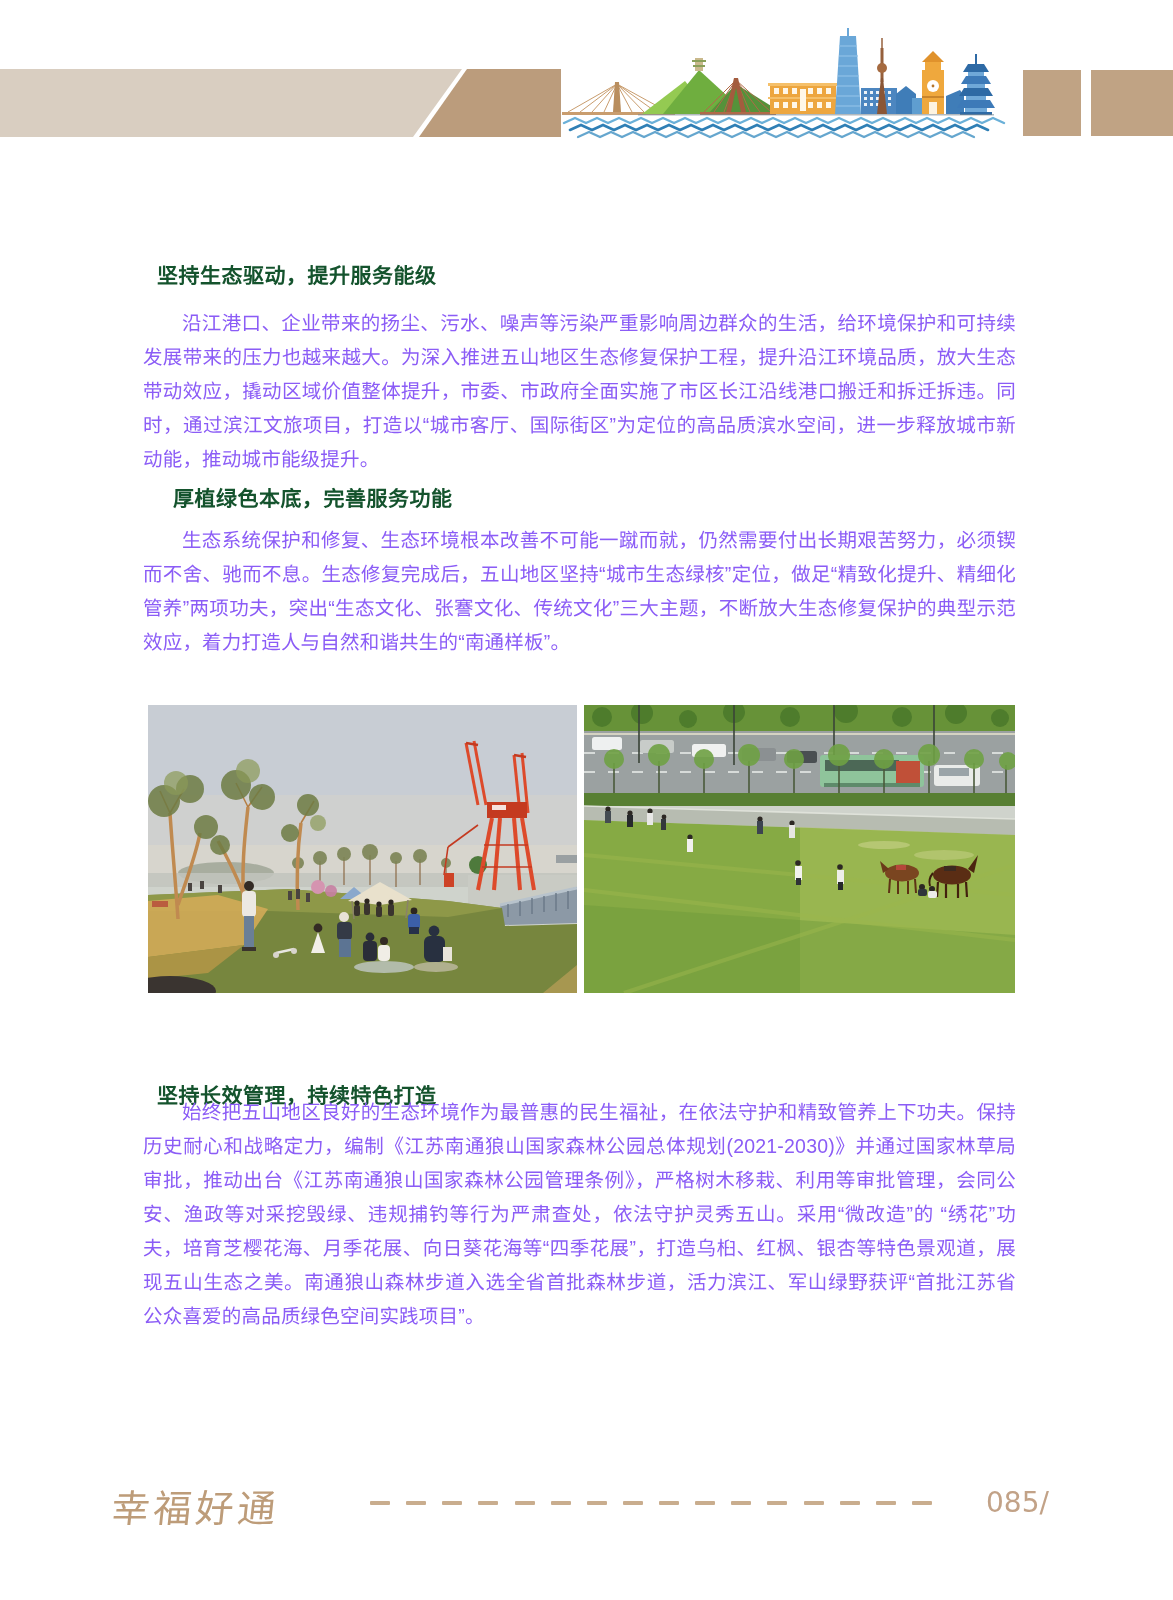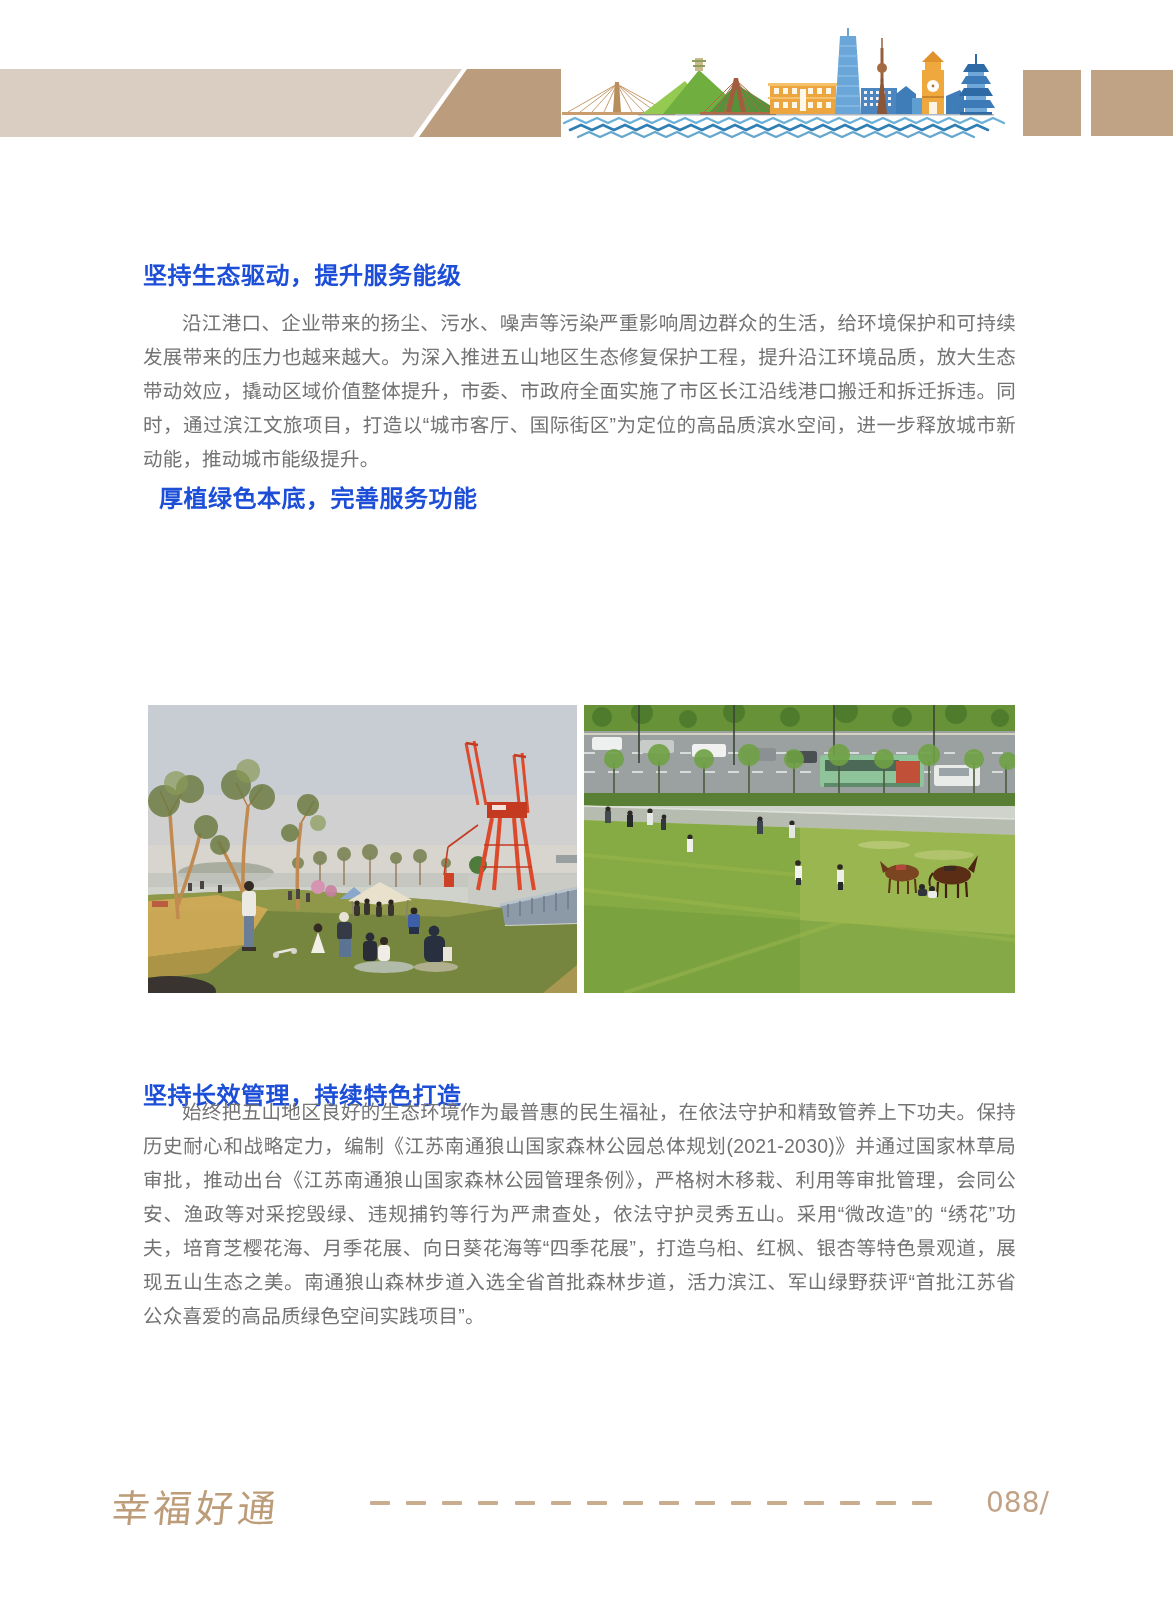--- a/index.html
+++ b/index.html
@@ -9,25 +9,25 @@
   .bar{position:absolute;top:69px;height:68px;}
   .bar-light{left:0;width:462px;background:#d9cec1;
              clip-path:polygon(0 0,100% 0,89.4% 100%,0 100%);}
   .bar-dark{left:419px;width:142px;background:#bb9c7c;
             clip-path:polygon(33.8% 0,100% 0,100% 100%,0 100%);}
   .sq{position:absolute;top:70px;height:66px;background:#c0a384;}
   .sq1{left:1023px;width:58px;}
   .sq2{left:1091px;width:82px;}
   .skyline{position:absolute;left:560px;top:26px;width:452px;height:118px;}
   
-  .h{position:absolute;left:143px;width:873px;font-size:24px;font-weight:700;
-     color:#1d4ed8;line-height:30px;letter-spacing:.5px;}
+  .h{position:absolute;left:157px;width:873px;font-size:21px;font-weight:700;
+     color:#14532d;line-height:30px;letter-spacing:.5px;}
   .h1{top:261px;} .h2{top:484px;margin-left:16px;} .h3{top:1058px;margin-top:23px;}
   .p{position:absolute;left:143px;width:873px;font-size:19.5px;line-height:34px;
-     color:#737373;text-align:justify;text-align-last:left;text-indent:2em;
+     color:#8b5cf6;text-align:justify;text-align-last:left;text-indent:2em;
      letter-spacing:.2px;}
   .p1{top:306px;} .p2{top:523px;} .p3{top:1095px;}
   
   .photo{position:absolute;top:705px;height:288px;overflow:hidden;background:#cfd3cc;}
   .photo1{left:148px;width:429px;}
   .photo2{left:584px;width:431px;}
   .photo svg{display:block;width:100%;height:100%;}
   
   .brand{position:absolute;left:112px;top:1478px;font-size:38px;color:#bd9c79;
          font-family:"DejaVu Serif","Liberation Serif",serif;
@@ -168,20 +168,21 @@
         <path d="M10,104 l11,-5 l11,5 l11,-5 l11,5 l11,-5 l11,5 l11,-5 l11,5 l11,-5 l11,5 l11,-5 l11,5 l11,-5 l11,5 l11,-5 l11,5 l11,-5 l11,5 l11,-5 l11,5 l11,-5 l11,5 l11,-5 l11,5 l11,-5 l11,5 l11,-5 l11,5 l11,-5 l11,5 l11,-5 l11,5 l11,-5 l11,5 l11,-5 l11,5 l11,-5 l11,5" stroke="#2f7fb5" stroke-width="2.6"></path>
         <path d="M18,111 l11,-5 l11,5 l11,-5 l11,5 l11,-5 l11,5 l11,-5 l11,5 l11,-5 l11,5 l11,-5 l11,5 l11,-5 l11,5 l11,-5 l11,5 l11,-5 l11,5 l11,-5 l11,5 l11,-5 l11,5 l11,-5 l11,5 l11,-5 l11,5 l11,-5 l11,5 l11,-5 l11,5 l11,-5 l11,5 l11,-5 l11,5 l11,-5 l11,5" stroke="#4a97c6" stroke-width="2.2" opacity=".85"></path>
       </g>
     </svg>
   </div>
 
   <div class="h h1">坚持生态驱动，提升服务能级</div>
   <div class="p p1">沿江港口、企业带来的扬尘、污水、噪声等污染严重影响周边群众的生活，给环境保护和可持续发展带来的压力也越来越大。为深入推进五山地区生态修复保护工程，提升沿江环境品质，放大生态带动效应，撬动区域价值整体提升，市委、市政府全面实施了市区长江沿线港口搬迁和拆迁拆违。同时，通过滨江文旅项目，打造以“城市客厅、国际街区”为定位的高品质滨水空间，进一步释放城市新动能，推动城市能级提升。</div>
 
   <div class="h h2">厚植绿色本底，完善服务功能</div>
+  <div class="p p2">生态系统保护和修复、生态环境根本改善不可能一蹴而就，仍然需要付出长期艰苦努力，必须锲而不舍、驰而不息。生态修复完成后，五山地区坚持“城市生态绿核”定位，做足“精致化提升、精细化管养”两项功夫，突出“生态文化、张謇文化、传统文化”三大主题，不断放大生态修复保护的典型示范效应，着力打造人与自然和谐共生的“南通样板”。</div>
 
   <div class="photo photo1">
     <svg viewBox="0 0 429 288" xmlns="http://www.w3.org/2000/svg">
       <rect x="0" y="0" width="429" height="180" fill="#c8cdd4"></rect>
       <rect x="0" y="90" width="429" height="90" fill="#d6d4cb" opacity=".55"></rect>
       <rect x="0" y="140" width="429" height="40" fill="#e0dacb" opacity=".5"></rect>
       <ellipse cx="78" cy="168" rx="48" ry="11" fill="#a8ad9f"></ellipse>
       <rect x="0" y="168" width="429" height="14" fill="#c2c4bd" opacity=".85"></rect>
       <rect x="320" y="170" width="109" height="44" fill="#c9cbc4"></rect>
 
@@ -490,15 +491,15 @@
       <i></i>
     <i></i>
       <i></i>
       <i></i>
       <i></i>
       <i></i>
       <i></i>
       <i></i>
       <i></i>
   </div>
-  <div class="pagenum">088/</div>
+  <div class="pagenum">085/</div>
 
 </div>
 
 </body></html>

